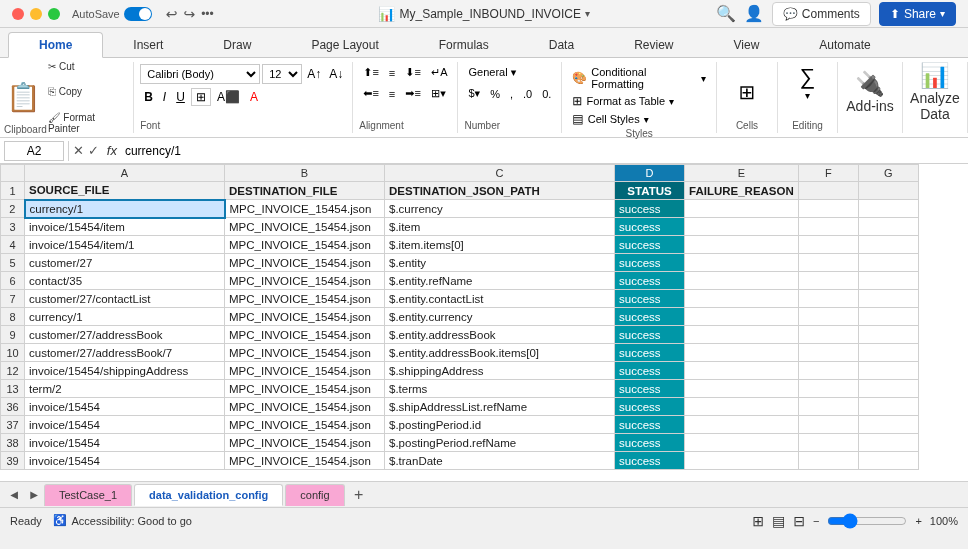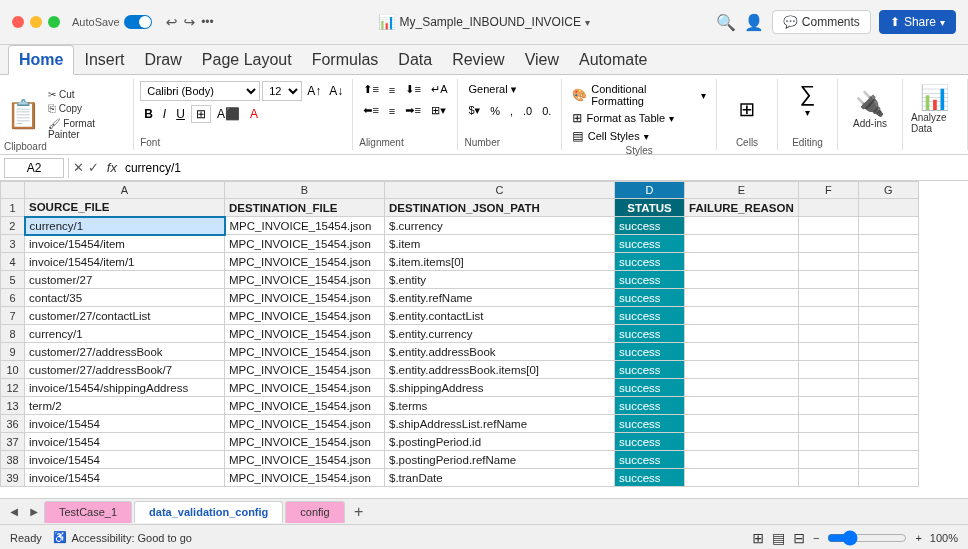--- a/index.html
+++ b/index.html
@@ -1,20 +1,20 @@
 <!DOCTYPE html>
 <html><head>
   <meta charset="utf-8">
   <style>
     * { box-sizing: border-box; margin: 0; padding: 0; }
     body { font-family: -apple-system, BlinkMacSystemFont, 'Segoe UI', sans-serif; font-size: 12px; background: #f0f0f0; width: 968px; height: 549px; overflow: hidden; }
 
     
     .title-bar {
-      height: 45px;
+      height: 28px;
       background: #f3f3f3;
       display: flex;
       align-items: center;
       padding: 0 12px;
       border-bottom: 1px solid #d0d0d0;
       position: relative;
     }
     .title-bar-buttons { display: flex; gap: 6px; }
     .tb-btn { width: 12px; height: 12px; border-radius: 50%; }
     .tb-close { background: #ff5f57; }
@@ -40,22 +40,22 @@
     
     .ribbon-tabs {
       height: 30px;
       background: #f3f3f3;
       display: flex;
       align-items: flex-end;
       padding: 0 8px;
       border-bottom: 1px solid #c8c8c8;
     }
     .ribbon-tab {
-      padding: 5px 10px;
-      font-size: 16px;
+      padding: 5px 30px;
+      font-size: 12px;
       color: #333;
       cursor: pointer;
       border-radius: 4px 4px 0 0;
     }
     .ribbon-tab.active {
       background: white;
       border: 1px solid #c8c8c8;
       border-bottom: 1px solid white;
       margin-bottom: -1px;
       font-weight: 600;
@@ -107,21 +107,21 @@
       width: 40px;
       cursor: pointer;
       padding: 2px;
     }
     .paste-btn .paste-icon { font-size: 28px; }
     .paste-label { font-size: 10px; color: #555; }
     .clipboard-sub {
       display: flex;
       flex-direction: column;
       justify-content: center;
-      gap: 1px;
+      gap: 12px;
     }
     .clipboard-sub-btn {
       font-size: 10px;
       cursor: pointer;
       padding: 1px 3px;
       color: #333;
     }
 
     
     .formula-bar {
@@ -355,21 +355,21 @@
       display: flex;
       flex-direction: column;
       align-items: center;
       justify-content: center;
       width: 48px;
       height: 56px;
       cursor: pointer;
       border-radius: 3px;
     }
     .big-icon { font-size: 24px; color: #185abd; }
-    .big-icon-label { font-size: 10px; color: #333; text-align: left; }
+    .big-icon-label { font-size: 14px; color: #333; text-align: center; }
 
     .font-group {
       display: flex;
       flex-direction: column;
       padding: 2px 6px;
       border-right: 1px solid #e0e0e0;
       gap: 2px;
     }
     .alignment-group {
       display: flex;

